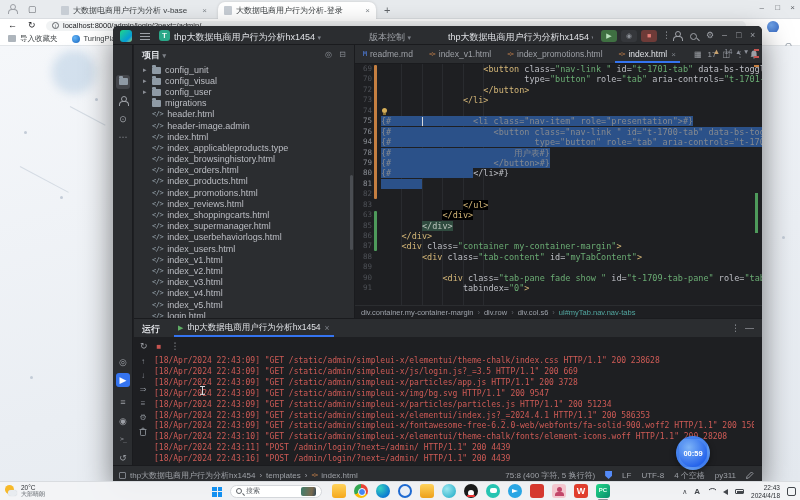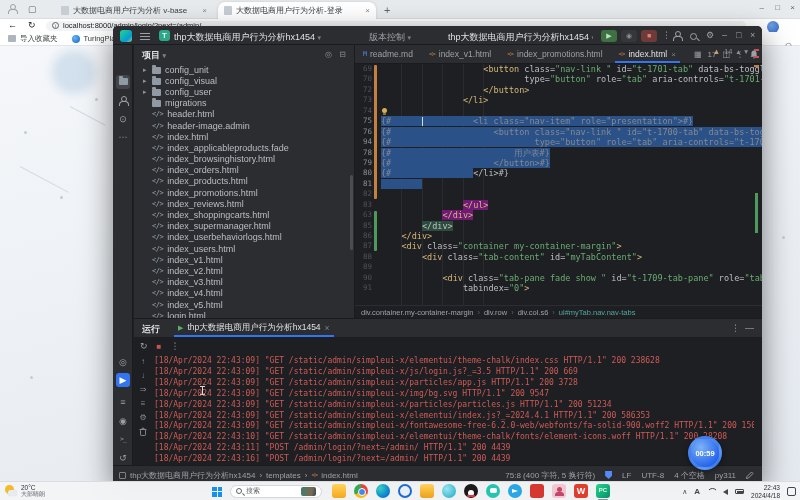--- a/index.html
+++ b/index.html
@@ -88,21 +88,21 @@
   .ed-actions { position:absolute; right:4px; top:0; height:19px; display:flex; align-items:center; gap:6px; color:#9da0a6; font-size:8px; }
   .code { position:absolute; left:0; top:19px; width:407px; height:241px; overflow:hidden; font-family:"DejaVu Sans Mono",monospace; font-size:8.5px; line-height:10.45px; }
   .guides { position:absolute; left:0; top:0; width:407px; height:241px; }
   .guides i { position:absolute; top:0; width:1px; height:241px; background:#292b2f; }
   .cl { position:relative; height:10.45px; white-space:pre; }
   .gut { position:absolute; left:0; width:17px; text-align:right; color:#4e5157; font-size:7.5px; }
   .gut.cur { color:#8a8e95; }
   .ct { position:absolute; left:26px; white-space:pre; }
   .tk-g { color:#d5b778; } .tk-a { color:#bcbec4; } .tk-s { color:#6aab73; }
   .tk-t { color:#bcbec4; } .tk-c { color:#85898f; } .tk-cx { color:#bcbec4; }
-  .tk-hy { color:#d5b778; background:#701a75; }
+  .tk-hy { color:#d5b778; background:#000000; }
   .tk-hg { color:#b9c2ba; background:#2f4b3f; }
   .selbg { background:#2b5189; }
   .chbar { position:absolute; left:19px; width:3px; border-radius:1px; }
   .chbar.orange { background:#c57f41; }
   .chbar.green { background:#4e9a5b; }
   .bulb { position:absolute; left:27px; width:5px; height:5px; border-radius:50%; background:#d6ae58; }
   .bulb::after { content:""; position:absolute; left:1px; top:5px; width:3px; height:2px; background:#8a7132; }
   .caret { position:absolute; width:1px; height:9px; background:#d7d9dd; }
   .insp { position:absolute; right:14px; top:2px; display:flex; gap:4px; align-items:center; color:#8d919a; font-size:7.5px; }
   .estripe { position:absolute; right:3px; top:0; width:5px; height:241px; }
@@ -176,21 +176,21 @@
   .tray .ime { font-size:8px; font-weight:bold; }
   .tr-wifi { width:9px; height:7px; position:relative; overflow:hidden; }
   .tr-wifi::before { content:""; position:absolute; left:0; top:0; width:9px; height:9px; border:1.3px solid #43474c; border-radius:50%; clip-path:polygon(0 0,100% 0,50% 55%); }
   .tr-spk { width:0; height:0; border-top:3px solid transparent; border-bottom:3px solid transparent; border-right:5px solid #43474c; }
   .tr-bat { width:9px; height:5px; border:1px solid #43474c; border-radius:1px; position:relative; }
   .tr-bat::after { content:""; position:absolute; left:0.5px; top:0.5px; width:6px; height:3px; background:#43474c; }
   .tr-time { text-align:right; font-size:6.5px; line-height:7.5px; color:#2b2f33; }
   .tr-bell { width:9px; height:9px; border:1px solid #43474c; border-radius:2px; position:relative; }
 
   
-  .rec-timer { left:676px; top:436px; width:34px; height:34px; border-radius:50%; background:radial-gradient(circle at 35% 30%,#7cb3f7,#2563eb 75%); border:3px solid rgba(96,155,240,.45); display:flex; align-items:center; justify-content:center; color:#fff; font-size:7.5px; font-weight:bold; box-shadow:0 2px 6px rgba(0,0,0,.4);margin-left:12px; }
+  .rec-timer { left:676px; top:436px; width:34px; height:34px; border-radius:50%; background:radial-gradient(circle at 35% 30%,#7cb3f7,#2563eb 75%); border:3px solid rgba(96,155,240,.45); display:flex; align-items:center; justify-content:center; color:#fff; font-size:7.5px; font-weight:bold; box-shadow:0 2px 6px rgba(0,0,0,.4); }
   .ibeam { left:199px; top:386px; width:7px; height:9px; z-index:60; }
   .ibeam::before { content:""; position:absolute; left:3px; top:0; width:1.2px; height:9px; background:#d8dadd; }
   .ibeam::after { content:""; position:absolute; left:1px; top:0; width:5px; height:1.2px; background:#d8dadd; box-shadow:0 7.8px 0 #d8dadd; }
 </style>
 </head>
 <body>
 
 <div class="screen">
 
   <div class="abs b-tabsbar">
@@ -319,21 +319,21 @@
           <div class="trow">
             <span class="fi fi-html">&lt;/&gt;</span>
             <span>header-image.admin</span>
           </div>
           <div class="trow">
             <span class="fi fi-html">&lt;/&gt;</span>
             <span>index.html</span>
           </div>
           <div class="trow">
             <span class="fi fi-html">&lt;/&gt;</span>
-            <span>index_applicableproducts.fade</span>
+            <span>index_applicableproducts.type</span>
           </div>
           <div class="trow">
             <span class="fi fi-html">&lt;/&gt;</span>
             <span>index_browsinghistory.html</span>
           </div>
           <div class="trow">
             <span class="fi fi-html">&lt;/&gt;</span>
             <span>index_orders.html</span>
           </div>
           <div class="trow">

